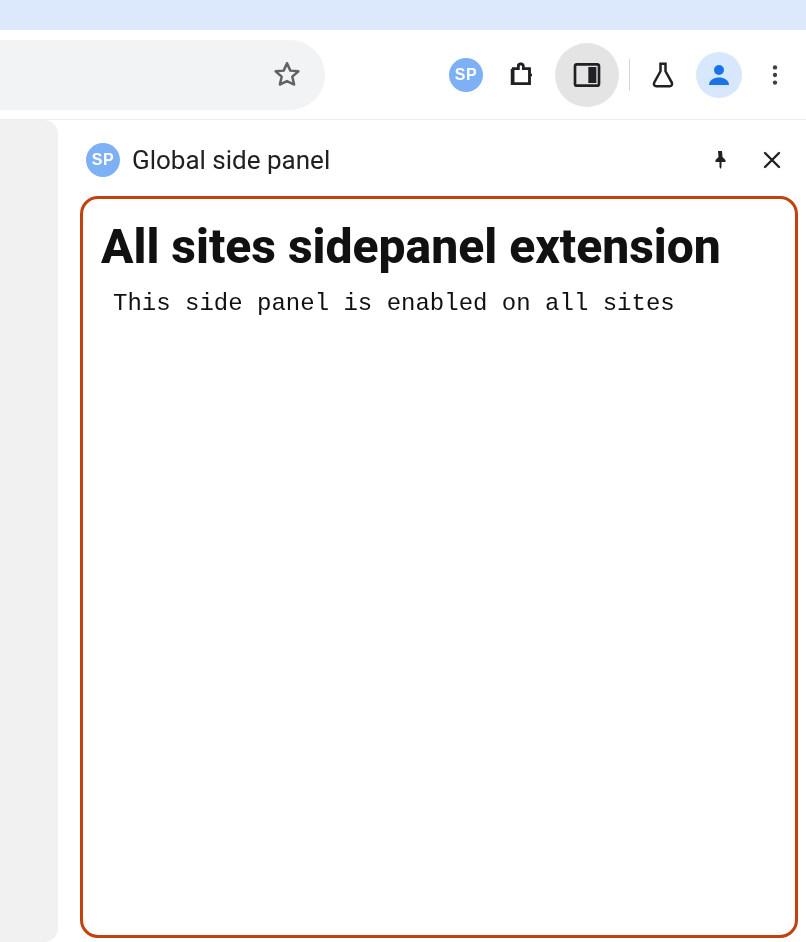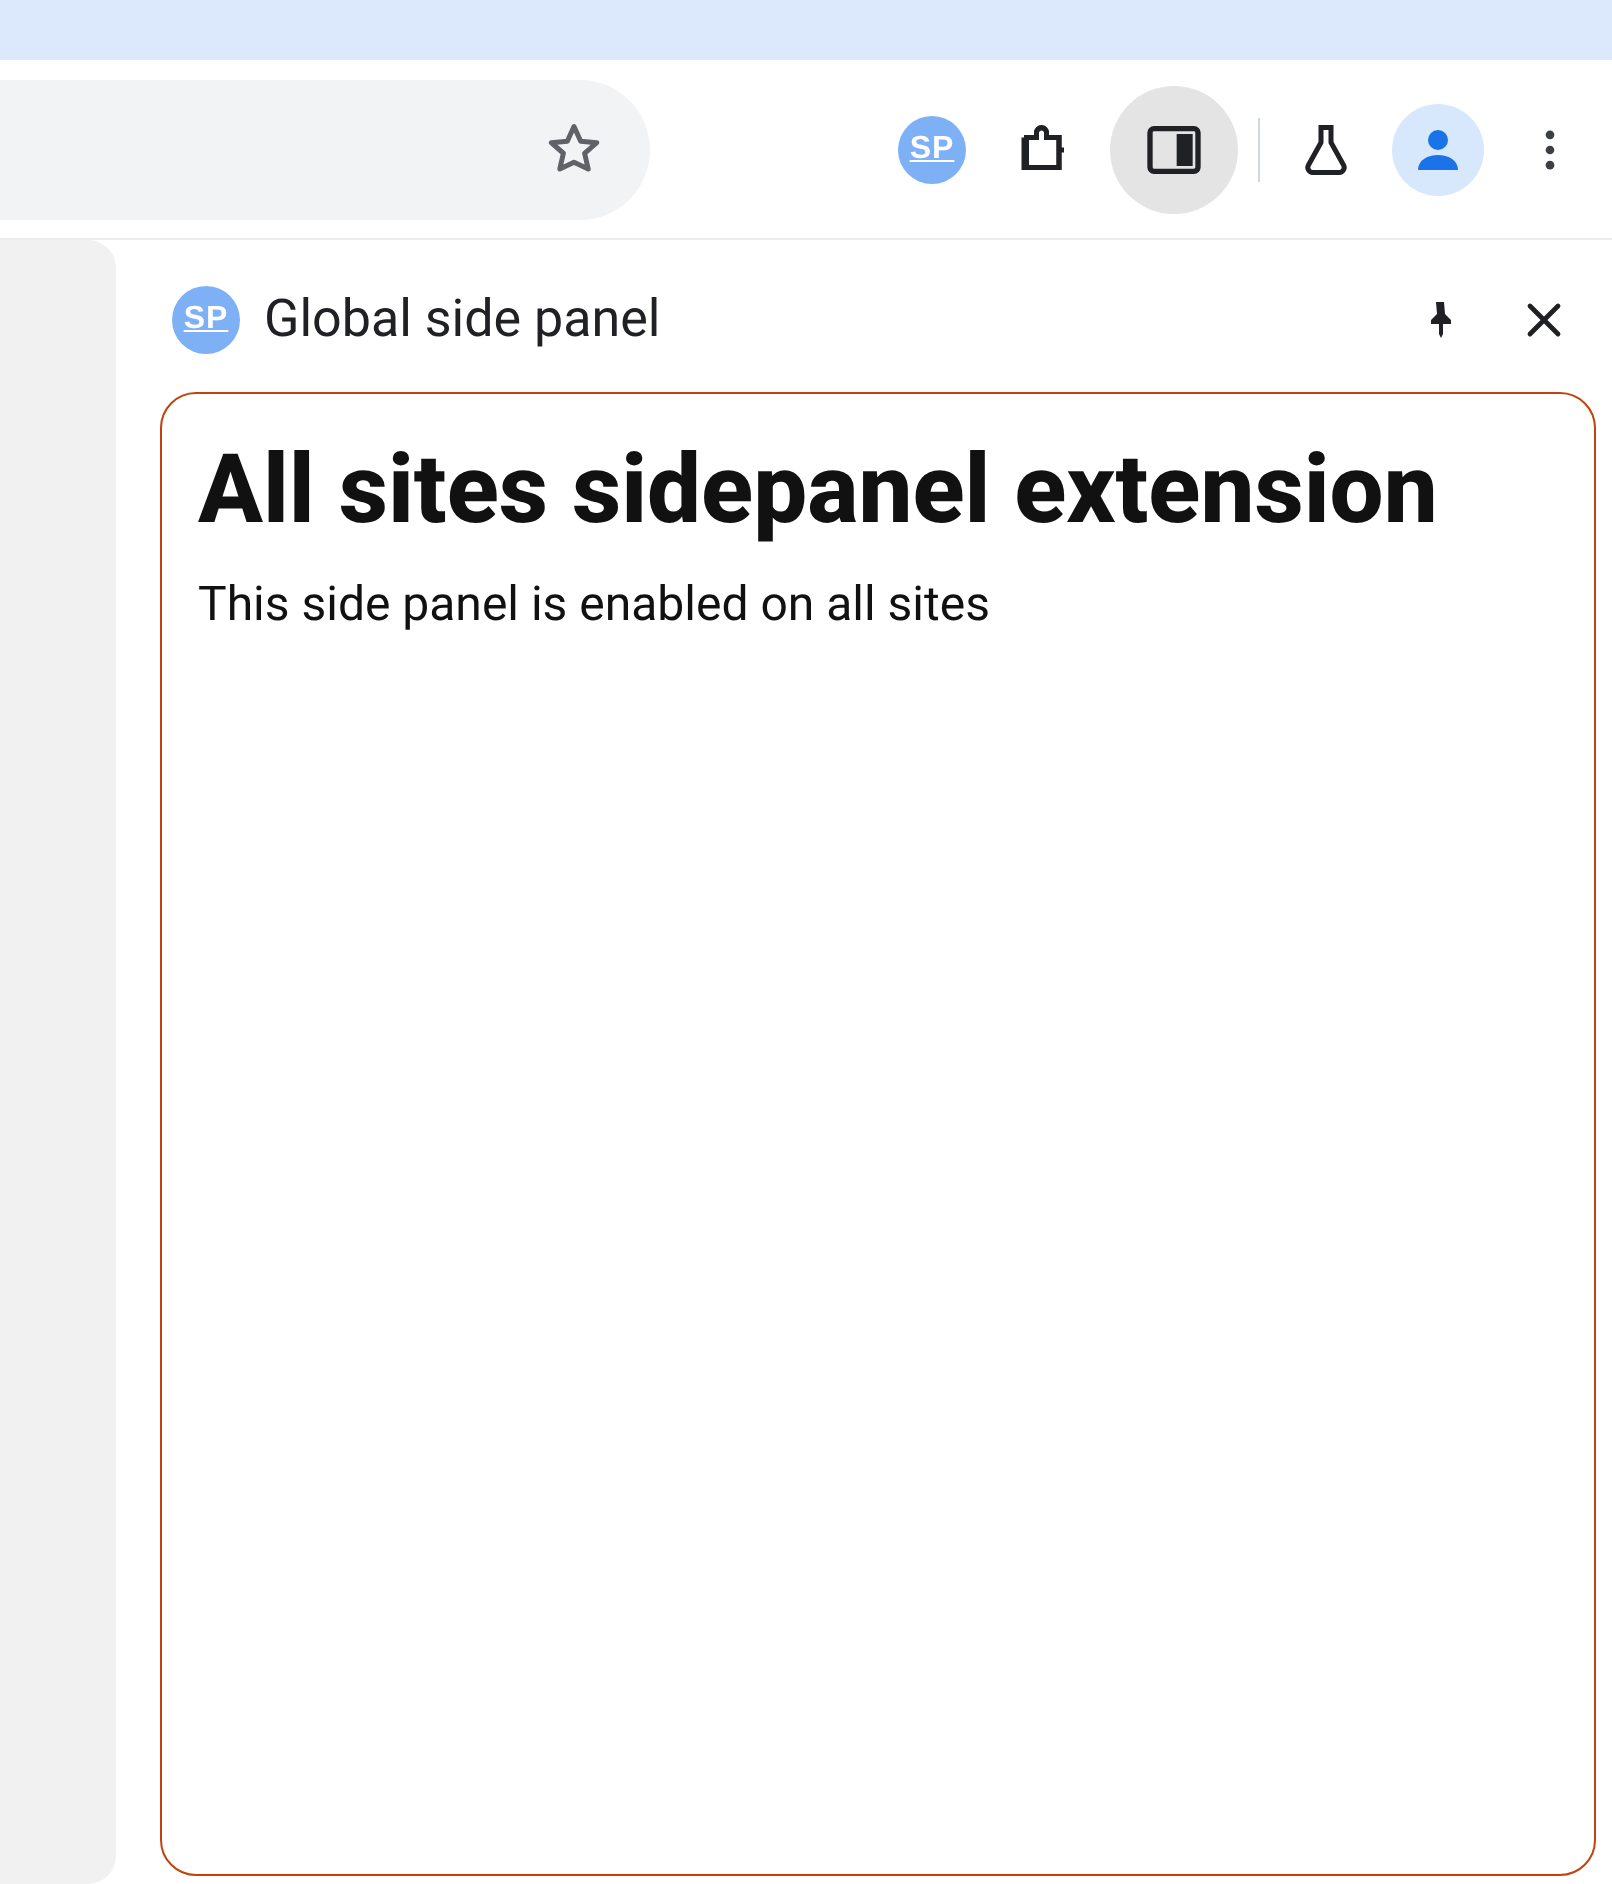--- a/index.html
+++ b/index.html
@@ -75,21 +75,20 @@
     border-radius: 50%;
     background: #7db0f5;
     display: inline-flex;
     align-items: center;
     justify-content: center;
     color: #fff;
     font-weight: 700;
     font-size: 16px;
     letter-spacing: 0.5px;
     font-family: Arial, sans-serif;
-    text-decoration: underline;
   }
 
   
   .content-row {
     display: flex;
     height: calc(942px - 30px - 90px);
   }
   .page-sliver {
     width: 58px;
     background: #f1f1f1;
@@ -119,37 +118,38 @@
   .hdr-btn {
     width: 40px; height: 40px;
     display: flex; align-items: center; justify-content: center;
     border-radius: 50%;
     cursor: pointer;
     color: #202124;
   }
 
   .panel-body {
     margin-top: 4px;
-    border: 1px solid #c2410c;
+    border: 3px solid #c2410c;
     border-radius: 18px;
     height: calc(100% - 72px);
     padding: 20px 18px;
     background: #fff;
   }
   .panel-body h1 {
     margin: 0 0 16px 0;
     font-size: 48px;
     font-weight: 800;
     line-height: 1.15;
     color: #111;
   }
   .panel-body p {
-    margin: 0;
+    margin: 12px;
     font-size: 24px;
     color: #111;
+    font-family: Liberation Mono, monospace;
   }
 </style>
 </head>
 <body>
 
 <div class="tab-strip"></div>
 
 <div class="toolbar">
   <div class="address-end">
     <div class="star-btn">

